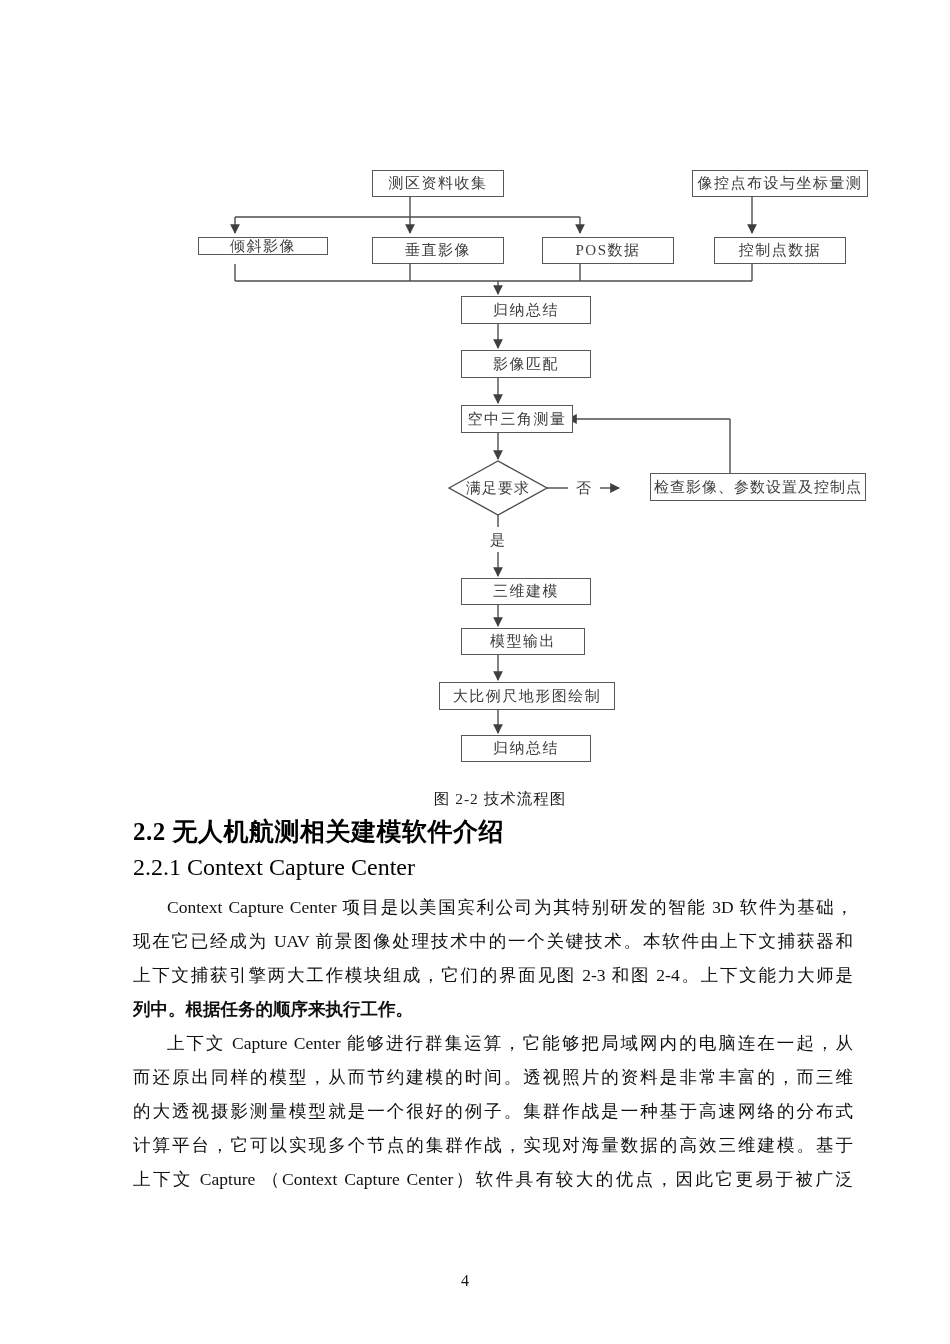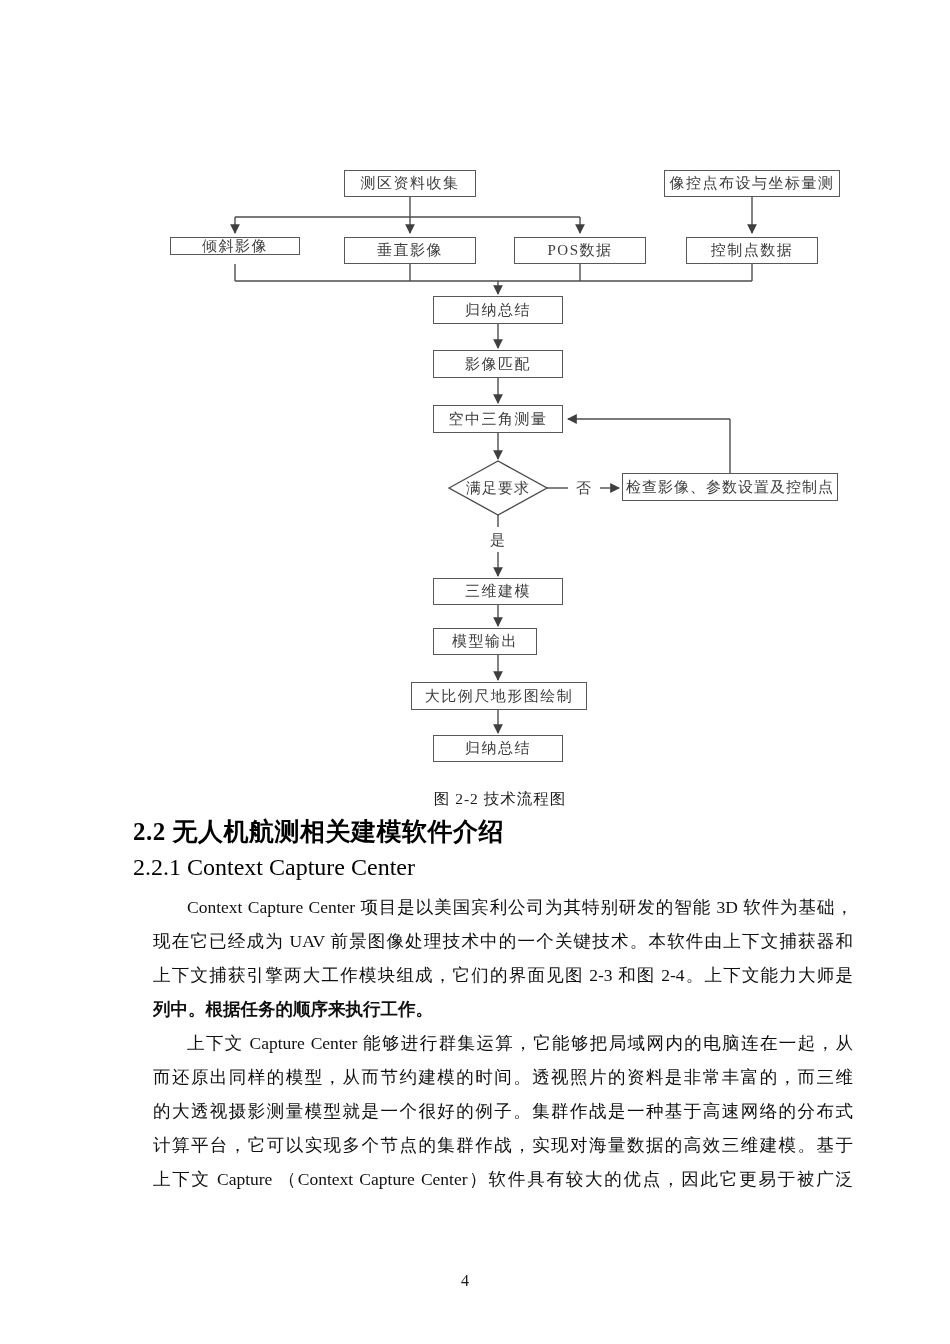--- a/index.html
+++ b/index.html
@@ -19,20 +19,21 @@
   .node {
     position: absolute; z-index: 2;
     background: #fff;
     border: 1.4px solid #58585a;
     color: #3d3d3f;
     font-size: 15px;
     letter-spacing: 1.5px;
     display: flex; align-items: center; justify-content: center;
     text-align: center;
     white-space: nowrap;
+    margin-left: 28px;
   }
   .freelabel {
     position: absolute; z-index: 3;
     color: #3d3d3f; font-size: 15px;
     display: flex; align-items: center; justify-content: center;
     white-space: nowrap; letter-spacing: 1px;
   }
 
   
   .caption {
@@ -53,21 +54,20 @@
   .body-text {
     position: absolute; left: 133px; top: 890px; width: 720px;
     font-size: 17.5px; color: #101010;
   }
   .bline {
     height: 34px; line-height: 34px;
     text-align: justify;
     text-align-last: justify;
     white-space: normal;
     overflow: hidden;
-    margin-left: 20px;
   }
   .bline.indent { padding-left: 34px; }
   .bline.para-end { text-align-last: left; font-weight: bold; }
   .page-number {
     position: absolute; left: 0; top: 1272px; width: 930px;
     text-align: center; font-size: 16px; color: #1a1a1a;
   }
 </style>
 </head>
 <body>
@@ -122,29 +122,29 @@
     <div class="node" style="left:344px; top:170px; width:132px; height:27px;">测区资料收集</div>
     <div class="node" style="left:664px; top:170px; width:176px; height:27px;">像控点布设与坐标量测</div>
 
     <div class="node" style="left:170px; top:237px; width:130px; height:18px;">倾斜影像</div>
     <div class="node" style="left:344px; top:237px; width:132px; height:27px;">垂直影像</div>
     <div class="node" style="left:514px; top:237px; width:132px; height:27px;">POS数据</div>
     <div class="node" style="left:686px; top:237px; width:132px; height:27px;">控制点数据</div>
 
     <div class="node" style="left:433px; top:296px; width:130px; height:28px;">归纳总结</div>
     <div class="node" style="left:433px; top:350px; width:130px; height:28px;">影像匹配</div>
-    <div class="node" style="left:433px; top:405px; width:130px; height:28px;">空中三角测量</div>
+    <div class="node" style="left:433px; top:405px; width:112px; height:28px;">空中三角测量</div>
 
     <div class="freelabel" style="left:449px; top:476px; width:98px; height:24px;">满足要求</div>
     <div class="freelabel" style="left:570px; top:477px; width:28px; height:22px;">否</div>
     <div class="node" style="left:622px; top:473px; width:216px; height:28px; letter-spacing:1px;">检查影像、参数设置及控制点</div>
     <div class="freelabel" style="left:484px; top:529px; width:28px; height:22px;">是</div>
 
     <div class="node" style="left:433px; top:578px; width:130px; height:27px;">三维建模</div>
-    <div class="node" style="left:433px; top:628px; width:104px; height:27px;">模型输出</div>
+    <div class="node" style="left:433px; top:628px; width:124px; height:27px;">模型输出</div>
     <div class="node" style="left:411px; top:682px; width:176px; height:28px;">大比例尺地形图绘制</div>
     <div class="node" style="left:433px; top:735px; width:130px; height:27px;">归纳总结</div>
   </div>
 
   <div class="caption">图 2-2 技术流程图</div>
 
   <div class="h-major">2.2 无人机航测相关建模软件介绍</div>
   <div class="h-minor">2.2.1 Context Capture Center</div>
 
   <div class="body-text">

